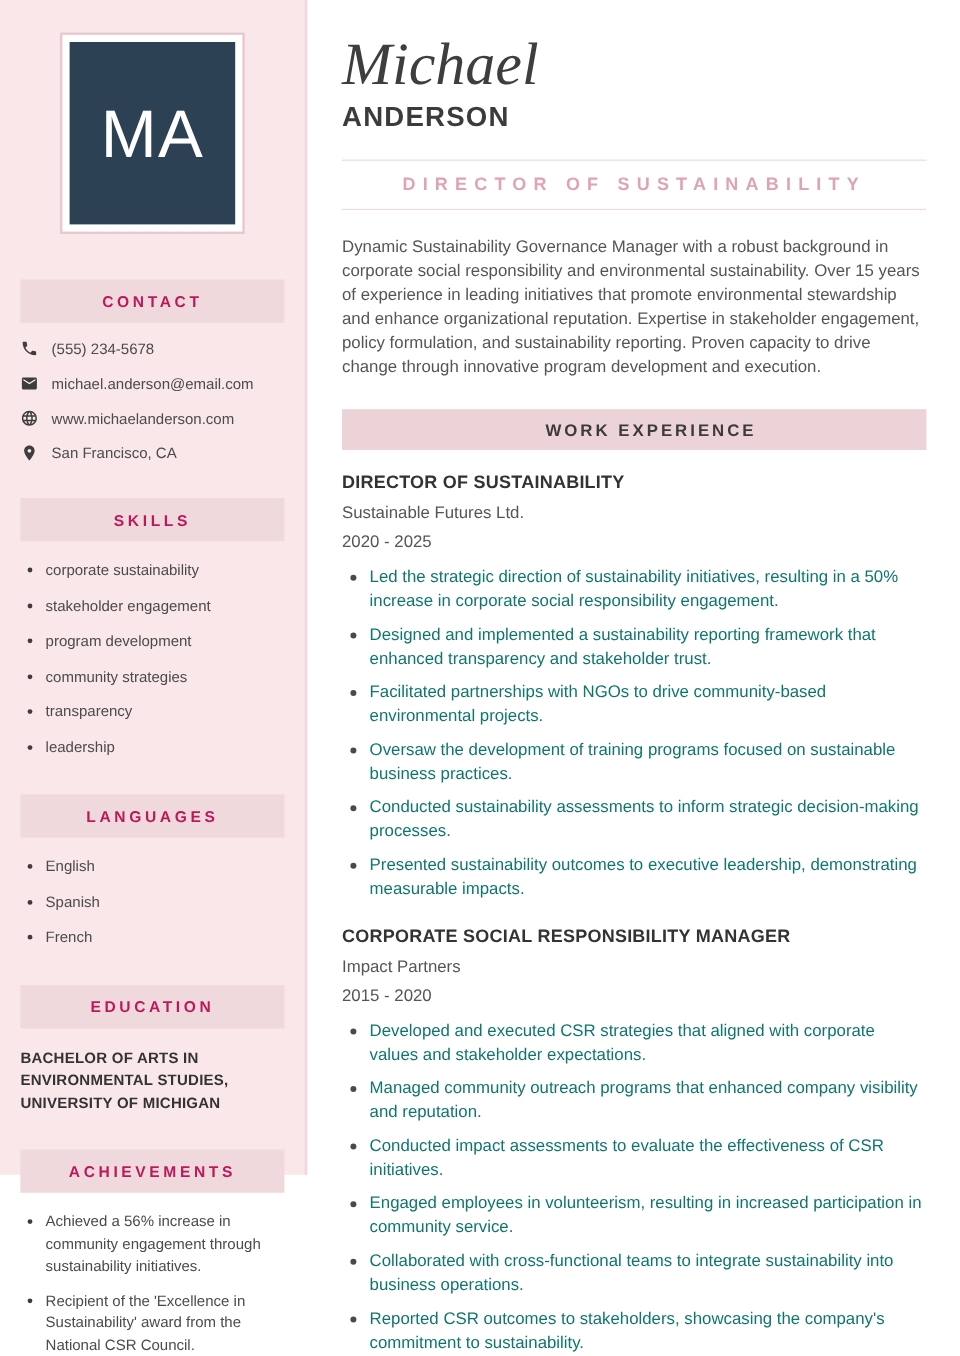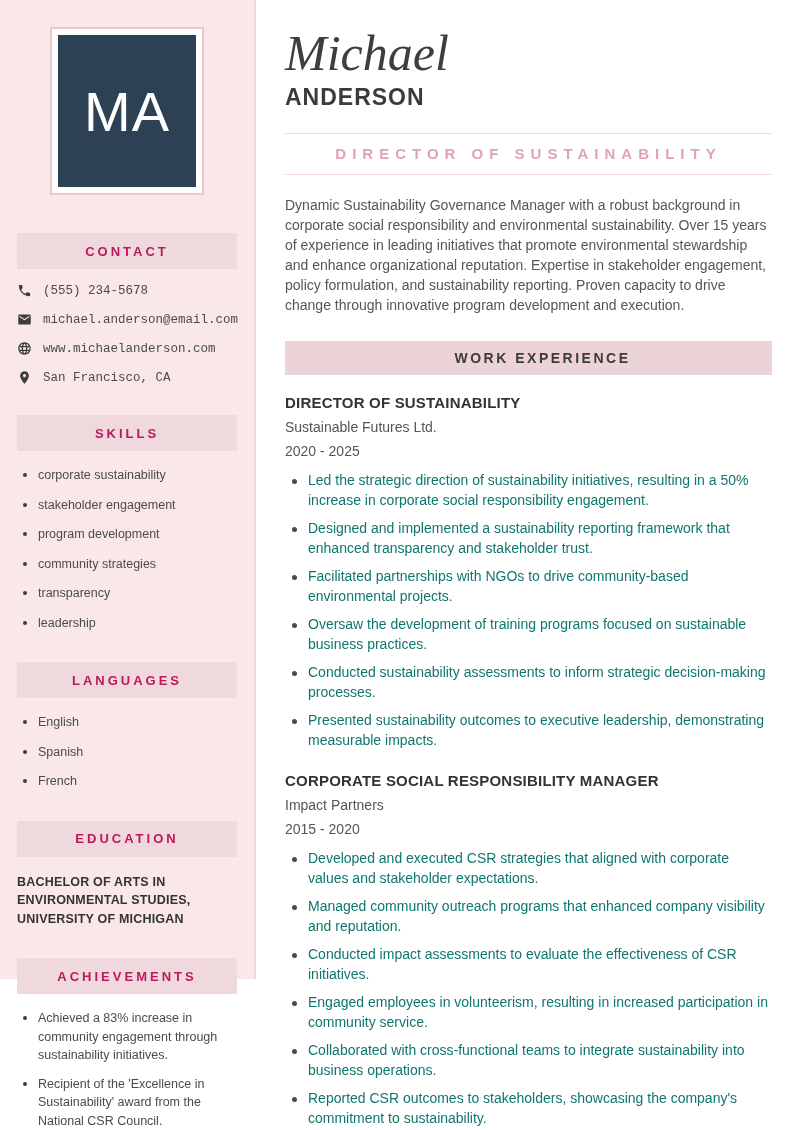--- a/index.html
+++ b/index.html
@@ -27,21 +27,21 @@
   }
   .monogram { color:#ffffff; font-size:56px; letter-spacing:1px; font-weight:400; font-family:"Liberation Sans",sans-serif; }
 
   .side-band {
     background:#efd9dd; height:36px; margin-top:30px;
     display:flex; align-items:center; justify-content:center;
     font-weight:bold; font-size:13px; letter-spacing:3px; color:#be185d;
   }
   .side-band.first { margin-top:38px; }
 
-  .contact-list { list-style:none; margin-top:14px;font-family:Liberation Mono, monospace; }
+  .contact-list { list-style:none; margin-top:14px; }
   .contact-row { display:flex; align-items:center; margin-bottom:14px; }
   .contact-row .cicon { width:15px; height:15px; margin-right:11px; flex:0 0 15px; display:flex; align-items:center; }
   .contact-row .cicon svg { width:15px; height:15px; fill:#3d3d3d; }
   .contact-text { font-size:12.5px; color:#4b4b4b; }
 
   .dot-list { list-style:none; margin-top:15px; padding-left:4px; }
   .dot-list li {
     position:relative; padding-left:17px;
     font-size:12.5px; color:#4b4b4b; line-height:18.5px; margin-bottom:11px;
   }
@@ -170,21 +170,21 @@
 
     <div class="side-band">
       <span>EDUCATION</span>
     </div>
     <div class="edu-text">BACHELOR OF ARTS IN ENVIRONMENTAL STUDIES, UNIVERSITY OF MICHIGAN</div>
 
     <div class="side-band">
       <span>ACHIEVEMENTS</span>
     </div>
     <ul class="dot-list loose">
-      <li>Achieved a 83% increase in community engagement through sustainability initiatives.</li>
+      <li>Achieved a 56% increase in community engagement through sustainability initiatives.</li>
       <li>Recipient of the 'Excellence in Sustainability' award from the National CSR Council.</li>
 
     </ul>
 
   </aside>
 
   <main class="main">
 
     <div class="first-name">Michael</div>
     <div class="last-name">ANDERSON</div>

